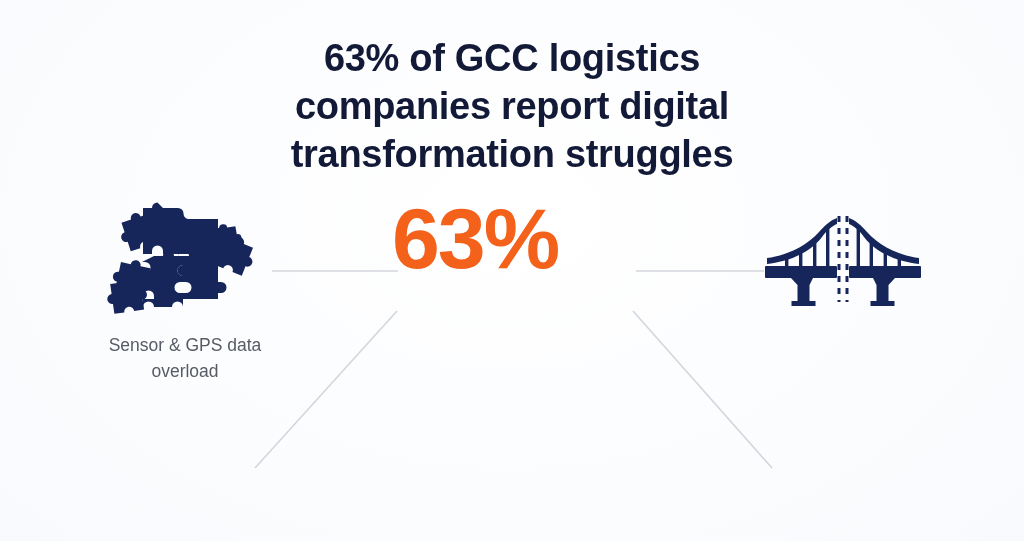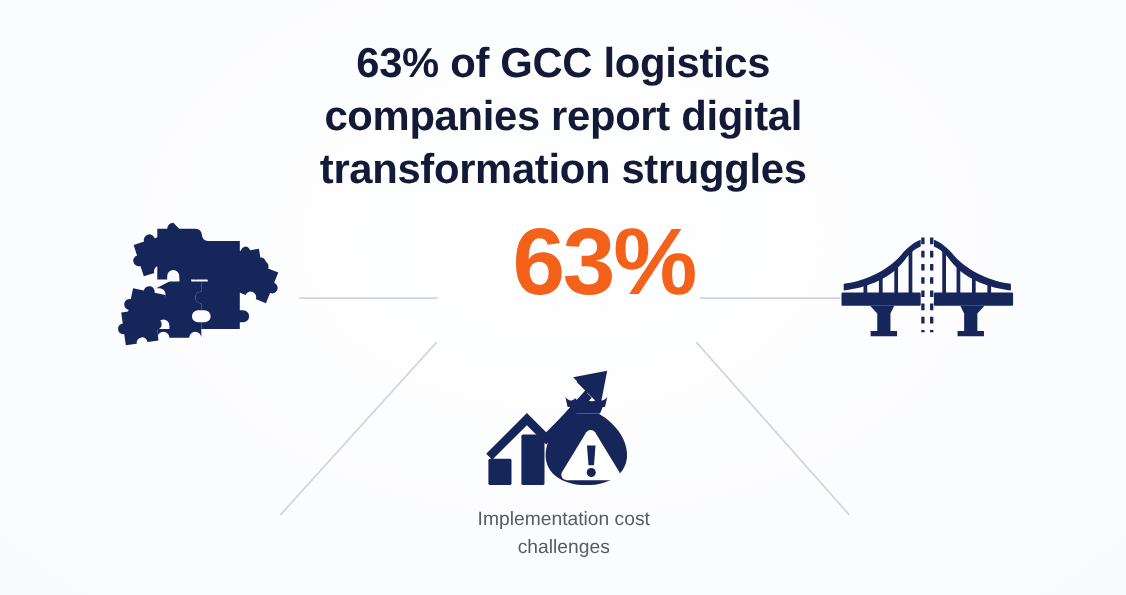--- a/index.html
+++ b/index.html
@@ -39,21 +39,21 @@
     letter-spacing: -0.3px;
     white-space: pre-line;
   }
 
   
   .center-stat {
     position: absolute;
     left: 392px;
     top: 190px;
     width: 240px;
-    text-align: right;
+    text-align: left;
     color: #f4611a;
     font-size: 86px;
     line-height: 96px;
     font-weight: 700;
     letter-spacing: -2px;
   }
 
   
   .connectors {
     position: absolute;
@@ -147,20 +147,22 @@
           <path d="M6 9 h10 a5 5 0 0 1 10 0 h10 v10 a5 5 0 0 1 0 10 v10 h-10
                    a5 5 0 0 0 -10 0 h-10 v-10 a5 5 0 0 1 0 -10 z"></path>
         </g>
 
         <g transform="translate(104,30) rotate(-10) scale(0.82)">
           <path d="M6 9 h10 a5 5 0 0 1 10 0 h10 v10 a5 5 0 0 1 0 10 v10 h-10
                    a5 5 0 0 0 -10 0 h-10 v-10 a5 5 0 0 1 0 -10 z"></path>
         </g>
       </svg>
     </div>
+    <div class="node-label">Sensor &amp; GPS data
+overload</div>
   </div>
 
   <div class="node node-right">
     <div class="node-icon">
       <svg width="164" height="100" viewBox="0 0 164 100" fill="#16255a">
 
         <g>
 
           <path d="M6 52 C 22 50, 44 42, 58 26 C 64 19, 70 14, 76 12 L76 18
                    C 71 20, 66 24, 61 31 C 47 49, 24 56, 6 58 Z"></path>
@@ -190,46 +192,14 @@
           <rect x="38" y="42" width="3.4" height="20"></rect>
           <rect x="52" y="32" width="3.4" height="30"></rect>
           <rect x="65" y="21" width="3.4" height="41"></rect>
           <rect x="4" y="60" width="72" height="12" rx="1"></rect>
           <path d="M30 72 h22 l-3.5 7 v16 h6 v5 h-24 v-5 h6 v-16 z"></path>
         </g>
       </svg>
     </div>
   </div>
 
-  <div class="node node-bottom">
-    <div class="node-icon">
-      <svg width="150" height="112" viewBox="0 0 150 112" fill="#16255a">
-
-        <path d="M6 82 L42 46 L58 62 L94 22 L86 14 L110 8 L104 32 L96 24 L58 62
-                 L42 46 L6 82 Z"></path>
-        <path d="M4 79.5 L41 42.5 L58.5 60 L95 23.5 L100 28.5 L58.5 71 L41 53.5
-                 L9.5 85 Z"></path>
-        <polygon points="83,10 114,4 108,35 98,25 94,21"></polygon>
-
-        <rect x="6" y="84" width="21" height="24" rx="1.5"></rect>
-        <rect x="36" y="62" width="21" height="46" rx="1.5"></rect>
-
-        <g transform="translate(62,26)">
-
-          <path d="M16 6 h34 l-4.5 11 h-25 z"></path>
-          <path d="M14 2 c 3 4, 6 4, 9 1 c 3 4, 7 4, 10 0 c 3 4, 7 4, 10 0
-                   c 3 3, 6 3, 9 -1 l -2 9 h -34 z"></path>
-
-          <path d="M22 17 h22 c 14 8, 26 22, 26 38 c 0 16, -15 27, -37 27
-                   c -22 0, -37 -11, -37 -27 c 0 -16, 12 -30, 26 -38 z"></path>
-
-          <path d="M33 34 a5 5 0 0 1 8 0 l 22 36 a5 5 0 0 1 -4 7.5 h -44
-                   a5 5 0 0 1 -4 -7.5 z" fill="#ffffff"></path>
-
-          <path d="M33.6 46 h7.8 l -1.4 18 h -5 z" fill="#16255a"></path>
-          <circle cx="37.5" cy="70.5" r="4.1" fill="#16255a"></circle>
-        </g>
-      </svg>
-    </div>
-    <div class="node-label">Implementation cost challenges</div>
-  </div>
 
 </div>
 
 </body></html>

